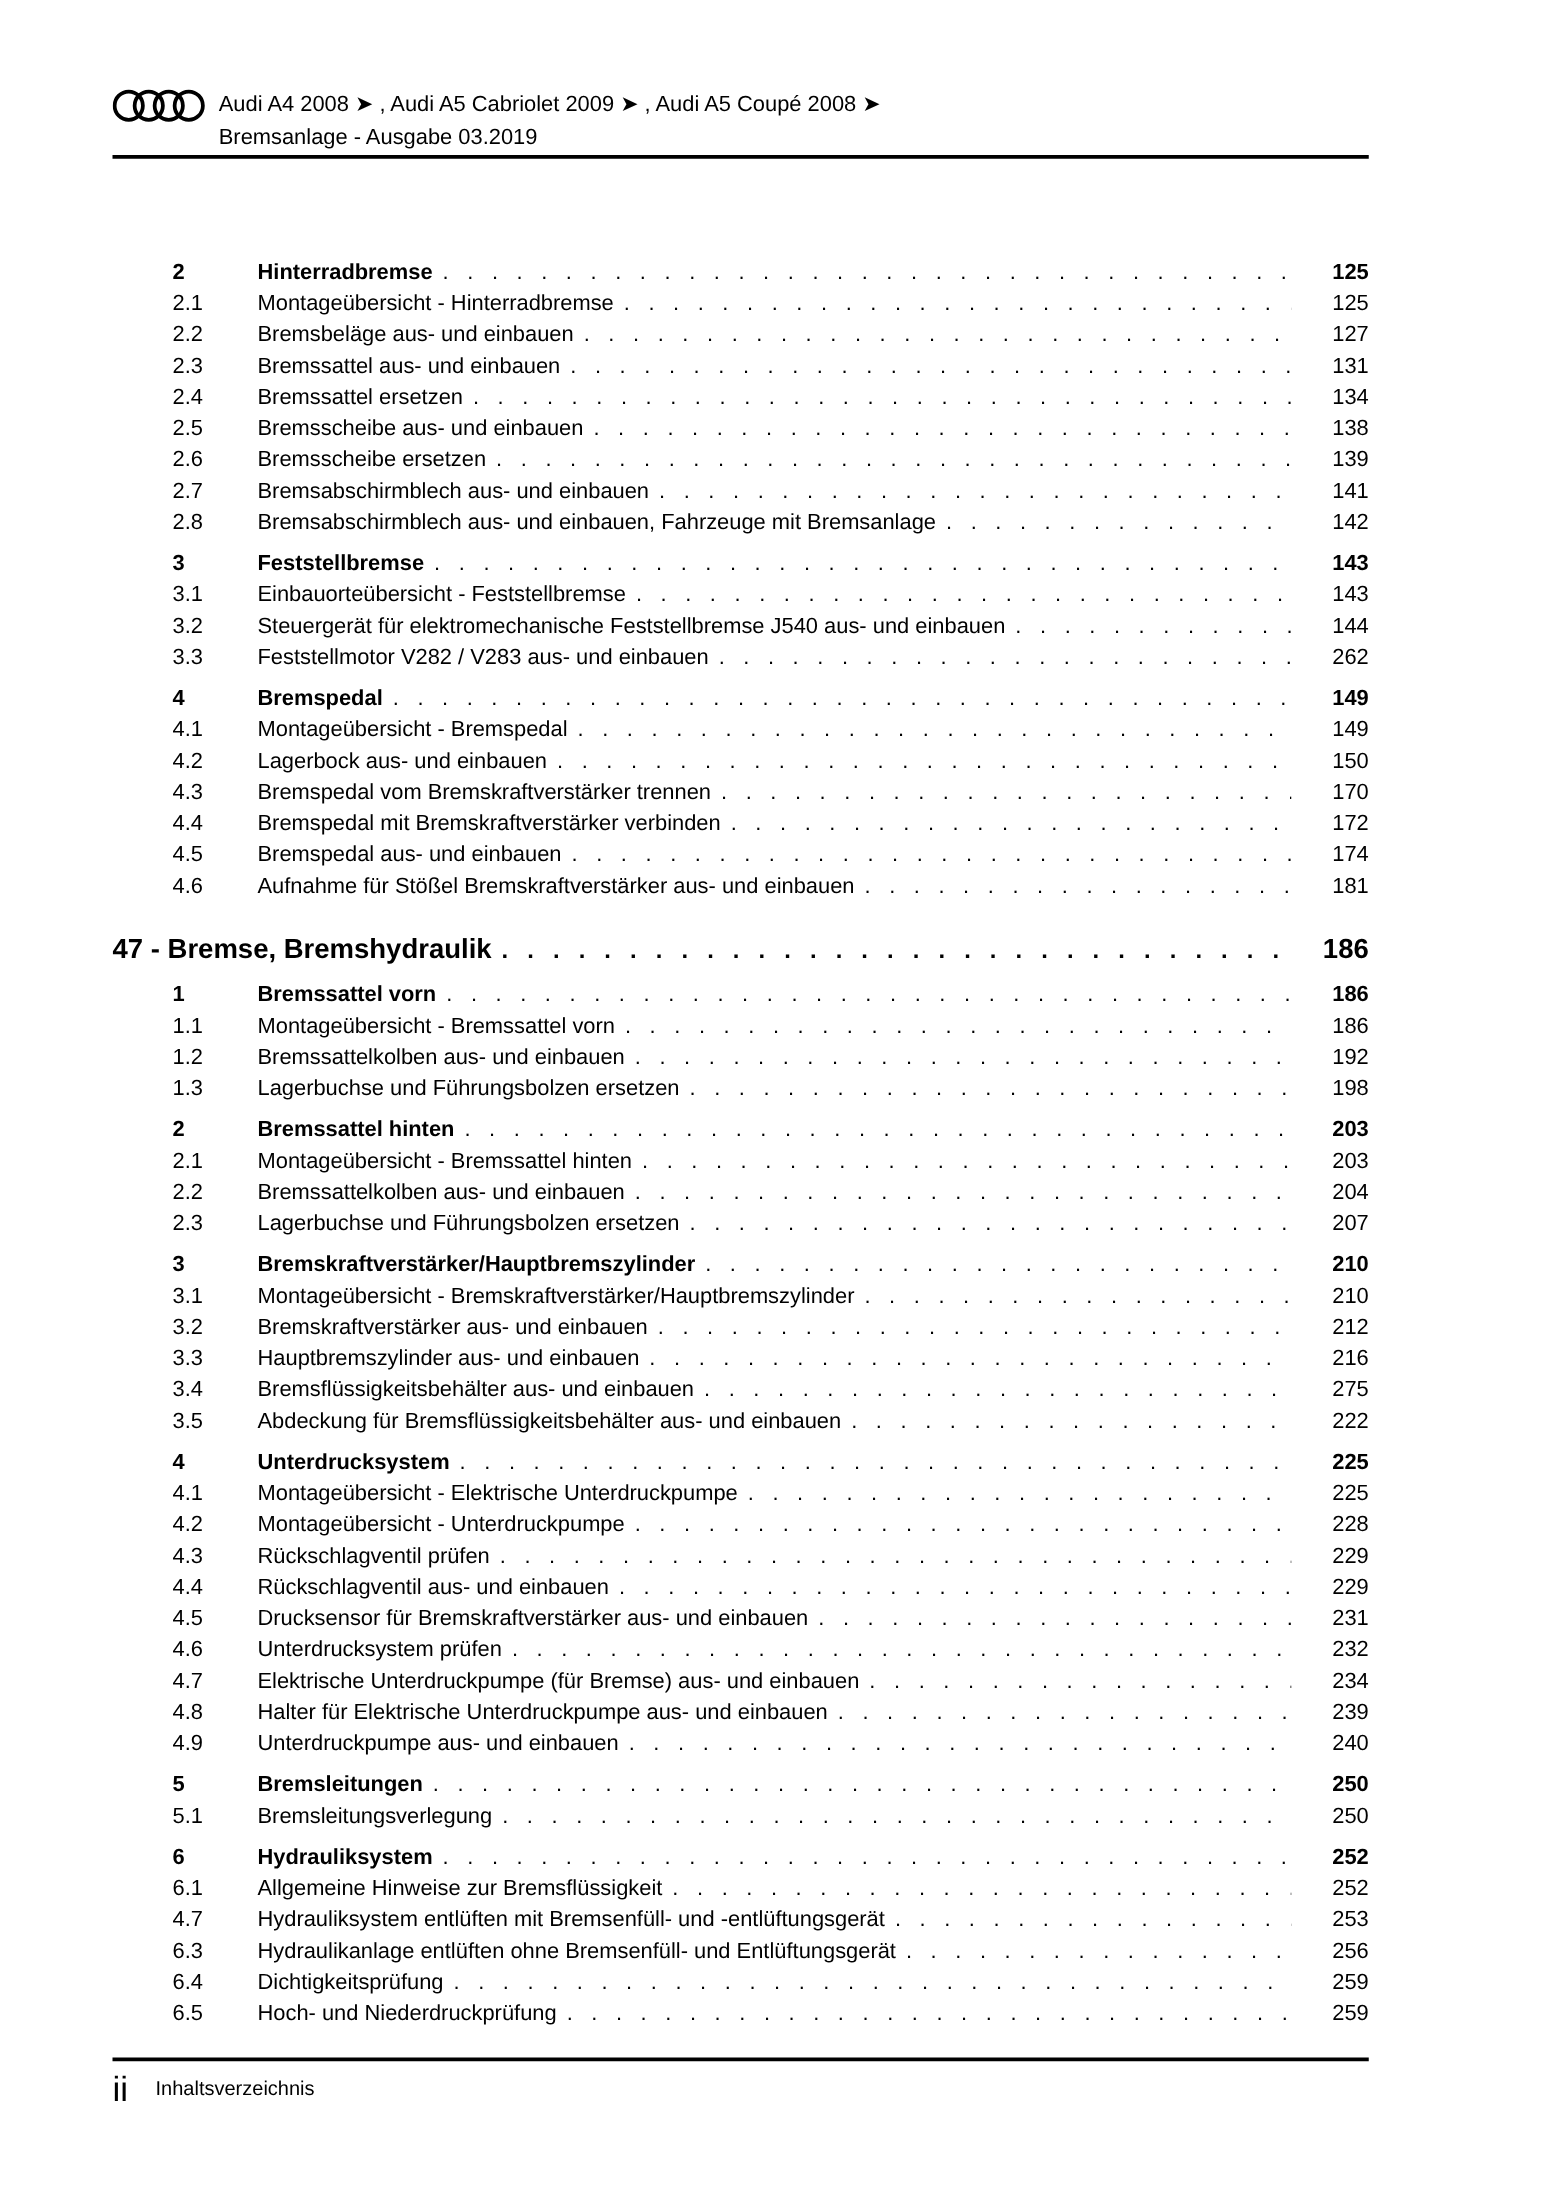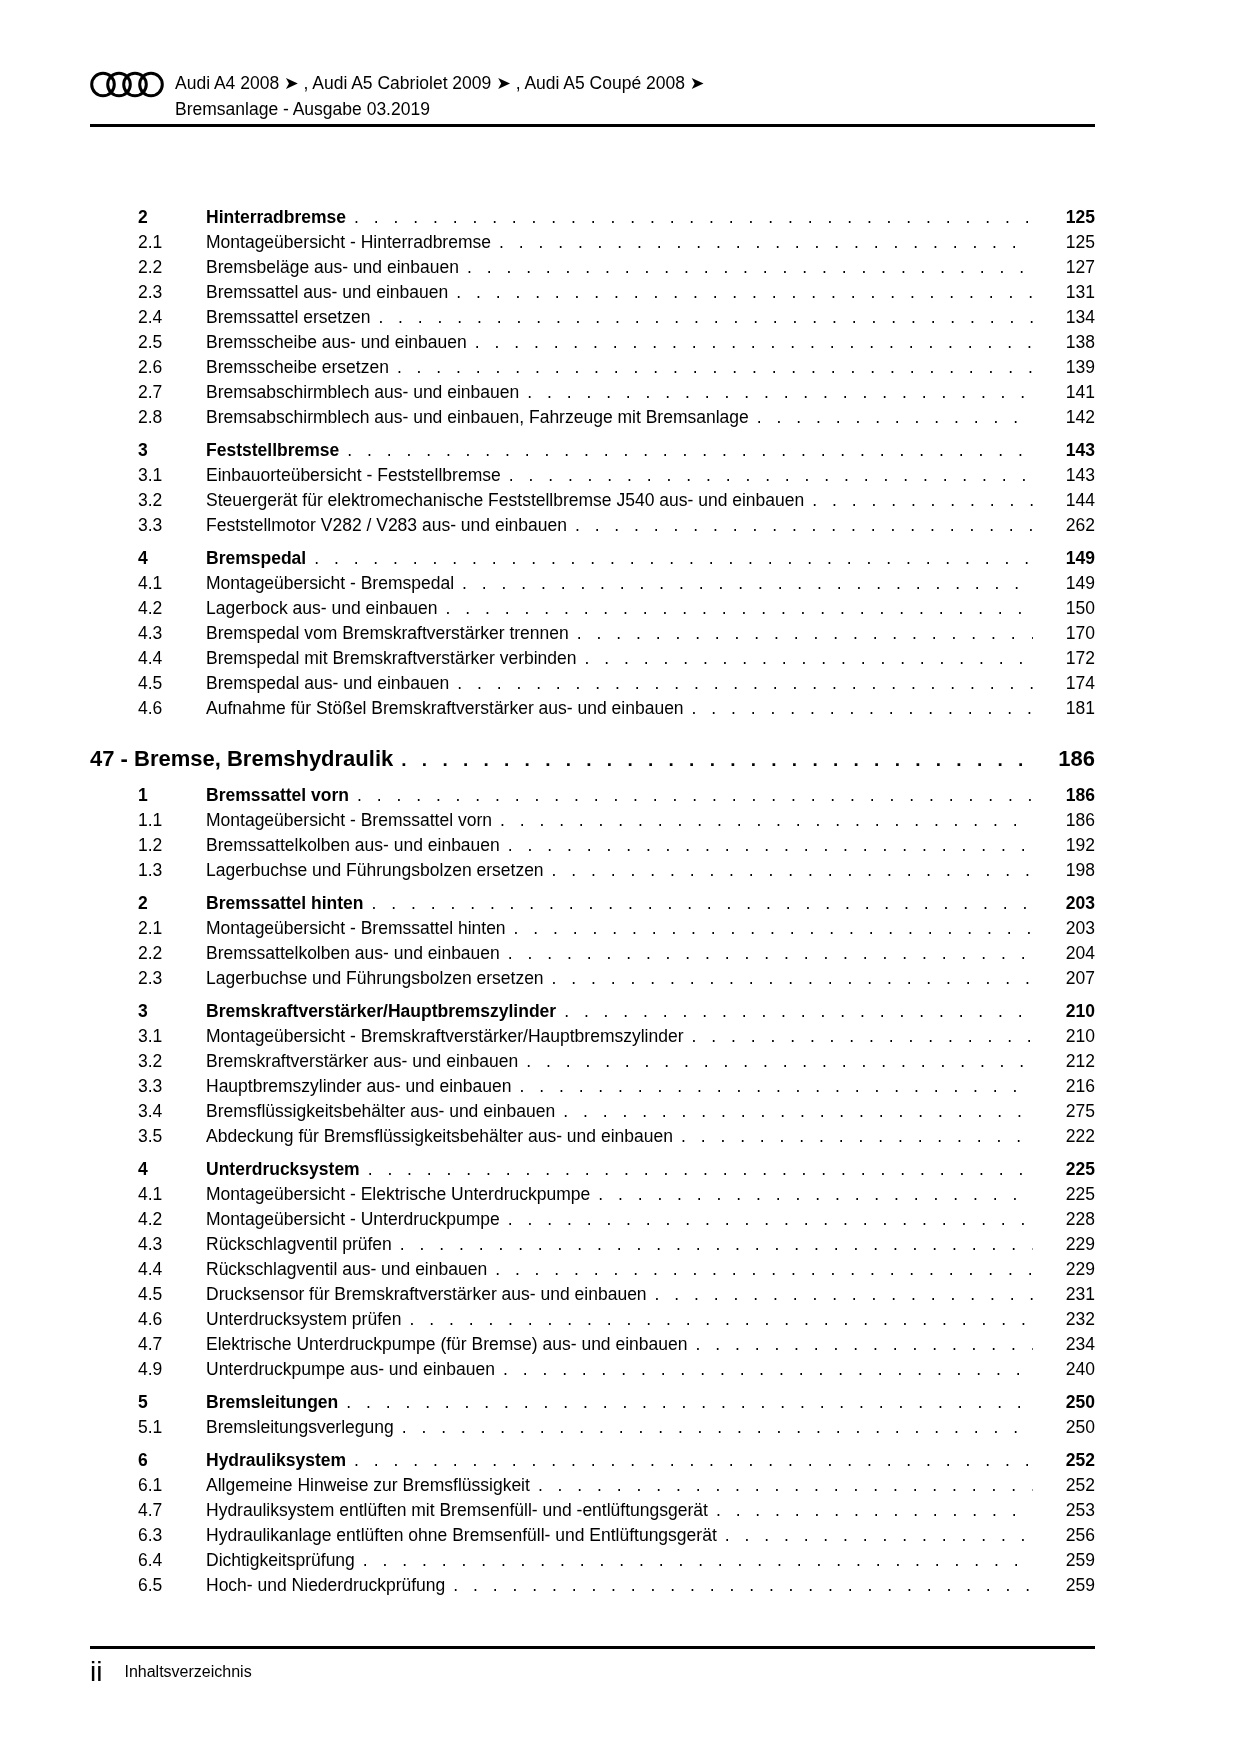--- a/index.html
+++ b/index.html
@@ -341,20 +341,26 @@
       <span class="leader"></span>
       <span class="page-num">232</span>
     </div>
       <div class="row sub">
       <span class="num">4.7</span>
       <span class="title">Elektrische Unterdruckpumpe (für Bremse) aus- und einbauen</span>
       <span class="leader"></span>
       <span class="page-num">234</span>
     </div>
       <div class="row sub">
+      <span class="num">4.8</span>
+      <span class="title">Halter für Elektrische Unterdruckpumpe aus- und einbauen</span>
+      <span class="leader"></span>
+      <span class="page-num">239</span>
+    </div>
+      <div class="row sub">
       <span class="num">4.9</span>
       <span class="title">Unterdruckpumpe aus- und einbauen</span>
       <span class="leader"></span>
       <span class="page-num">240</span>
     </div>
       <div class="row section">
       <span class="num">5</span>
       <span class="title">Bremsleitungen</span>
       <span class="leader"></span>
       <span class="page-num">250</span>

